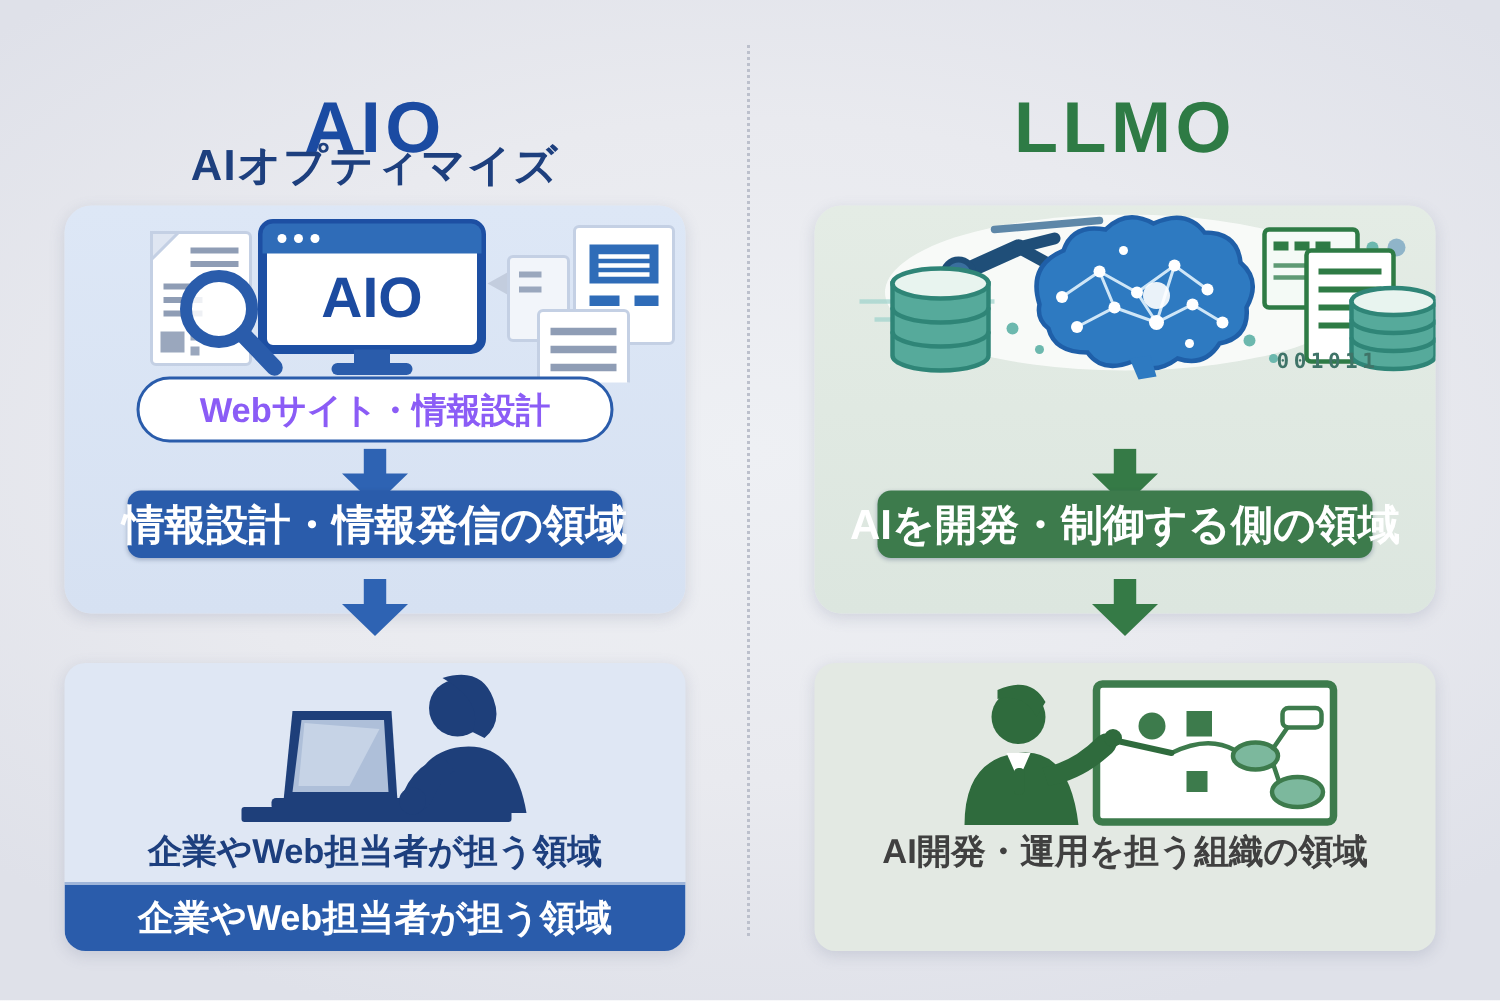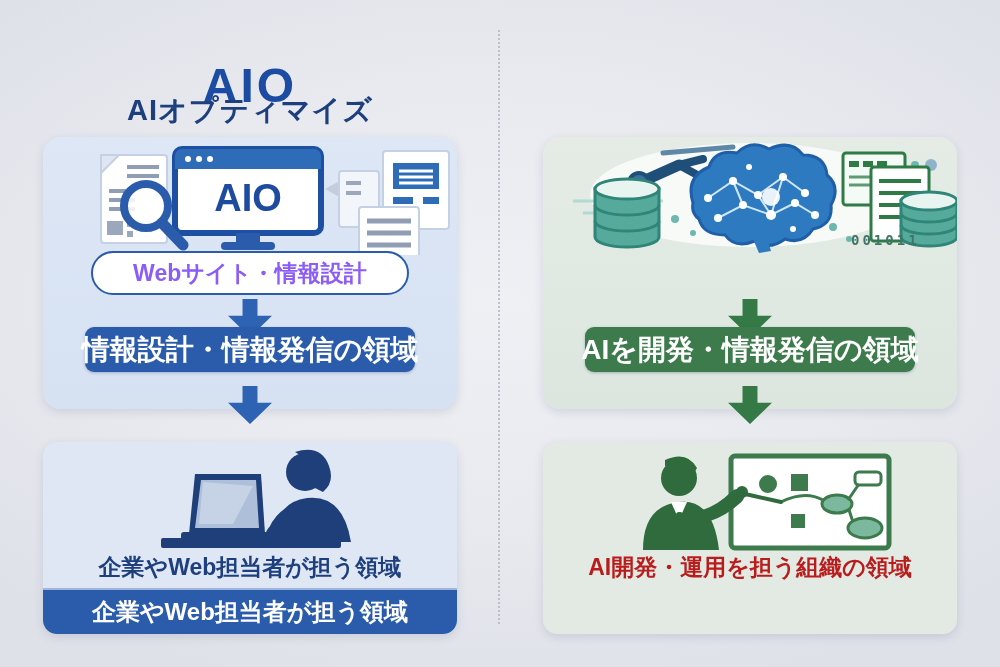--- a/index.html
+++ b/index.html
@@ -54,21 +54,21 @@
     width:330px;height:45px;border-radius:9px;
     display:flex;align-items:center;justify-content:center;
     color:#fff;font-size:28px;font-weight:600;white-space:nowrap;
     box-shadow:0 1px 3px rgba(40,60,100,.3);}
   .left .bar{background:#2a5cab;}
   .right .bar{background:#3d7b4c;}
 
   .caption{position:absolute;top:110px;left:0;width:100%;text-align:center;
     font-size:23px;font-weight:600;white-space:nowrap;}
   .left .caption{color:#1d3f7e;}
-  .right .caption{color:#b91c1c;}
+  .right .caption{color:#404040;}
 
   .bottom-bar{position:absolute;left:0;right:0;bottom:0;height:44px;
     border-radius:0 0 14px 14px;border-top:2px solid rgba(255,255,255,.55);
     display:flex;align-items:center;justify-content:center;
     color:#fff;font-size:24px;font-weight:600;white-space:nowrap;}
   .left .bottom-bar{background:#2a5cab;}
   .right .bottom-bar{background:#3d7b4c;}
 </style>
 </head>
 <body>
@@ -155,20 +155,21 @@
           <path d="M252 58 q-18 6 -26 24 q-4 10 6 12 q10 2 14 -8 q6 -14 14 -18 z"></path>
           <circle cx="232" cy="88" r="9"></circle>
         </g>
       </svg>
       <div class="caption">企業やWeb担当者が担う領域</div>
       <div class="bottom-bar">企業やWeb担当者が担う領域</div>
     </div>
   </section>
 
   <section class="col right">
+    <h1 class="title">LLMO</h1>
 
     <div class="card top">
       <svg class="illu" viewBox="0 0 414 112">
 
         <ellipse cx="207" cy="52" rx="160" ry="52" fill="#fbfdfc" opacity="0.85"></ellipse>
         <g stroke="#9fd3cd" stroke-width="3" opacity="0.7">
           <line x1="30" y1="58" x2="120" y2="58"></line>
           <line x1="40" y1="70" x2="110" y2="70"></line>
           <line x1="300" y1="60" x2="395" y2="60"></line>
           <line x1="310" y1="30" x2="380" y2="30"></line>
@@ -236,21 +237,21 @@
         </g>
 
         <g>
           <path d="M358 58 h56 v36 a28 9 0 0 1 -56 0 z" fill="#56aa9b" stroke="#2f8577" stroke-width="3"></path>
           <ellipse cx="386" cy="58" rx="28" ry="9" fill="#e8f4ef" stroke="#2f8577" stroke-width="3"></ellipse>
           <path d="M358 70 a28 9 0 0 0 56 0 M358 82 a28 9 0 0 0 56 0" fill="none" stroke="#2f8577" stroke-width="3"></path>
         </g>
         <text x="308" y="102" font-size="14" font-weight="bold" letter-spacing="3" fill="#3f7468" font-family="DejaVu Sans Mono, monospace">001011</text>
       </svg>
       <div class="arrow a1"></div>
-      <div class="bar">AIを開発・情報発信の領域</div>
+      <div class="bar">AIを開発・制御する側の領域</div>
     </div>
 
     <div class="arrow a2"></div>
 
     <div class="card bottom">
       <svg class="illu2" viewBox="0 0 414 110">
         <g>
 
           <rect x="188" y="10" width="158" height="92" rx="4" fill="#ffffff" stroke="#3d7b4c" stroke-width="5"></rect>
           <circle cx="225" cy="38" r="9" fill="#3d7b4c"></circle>

